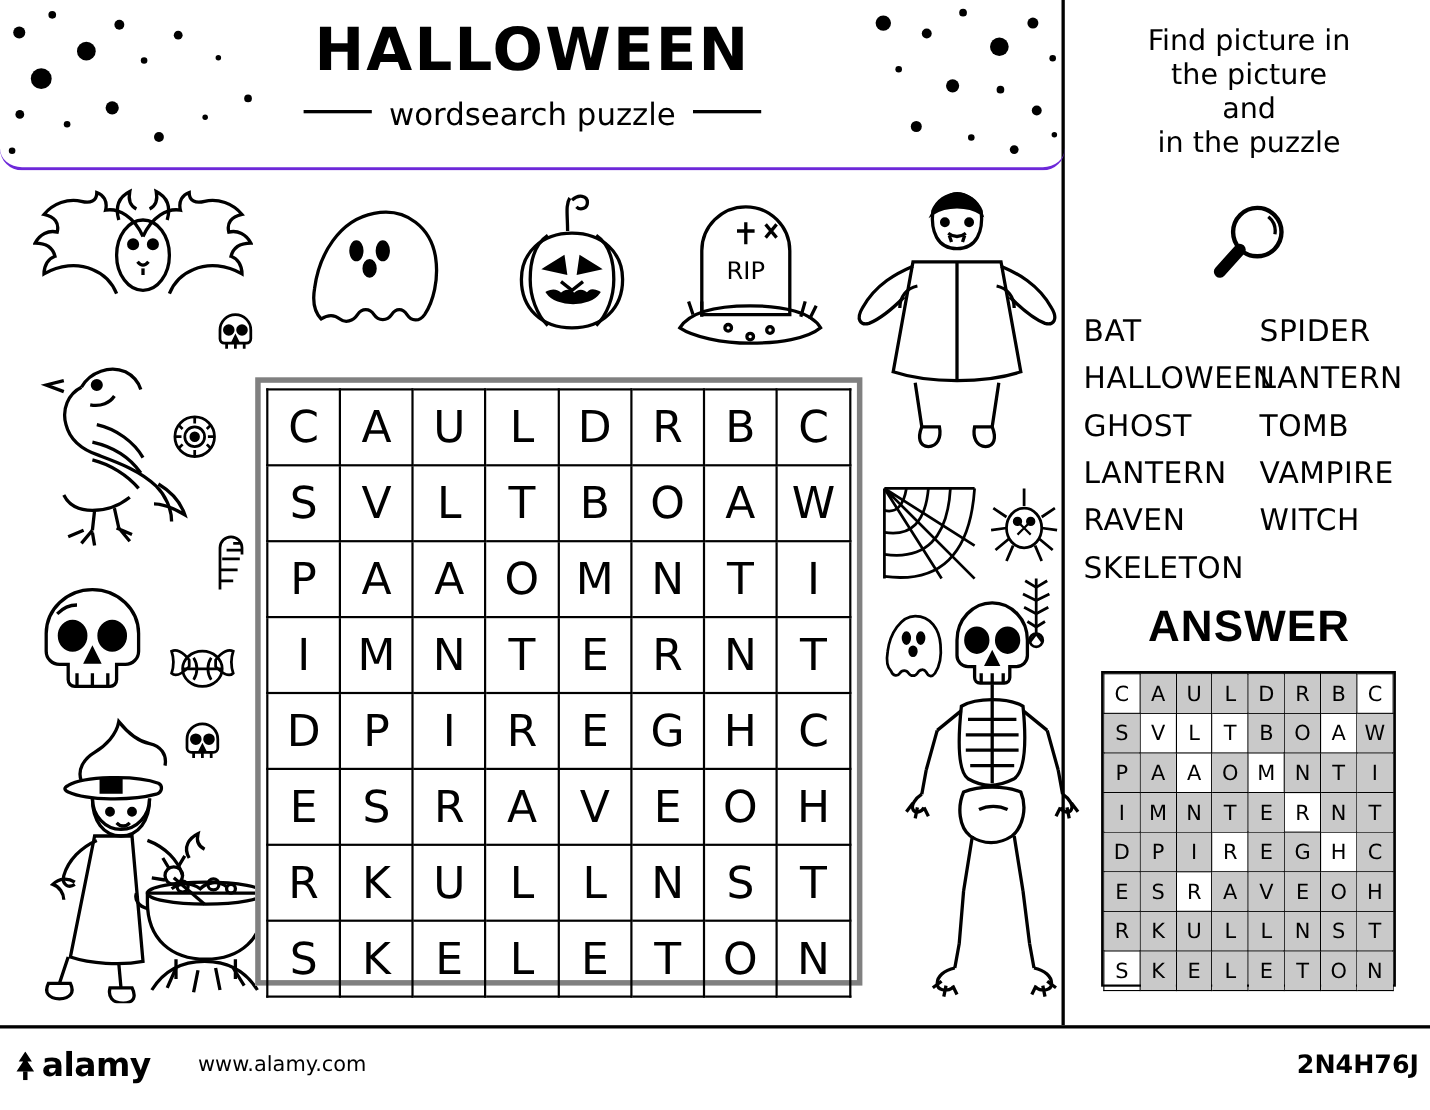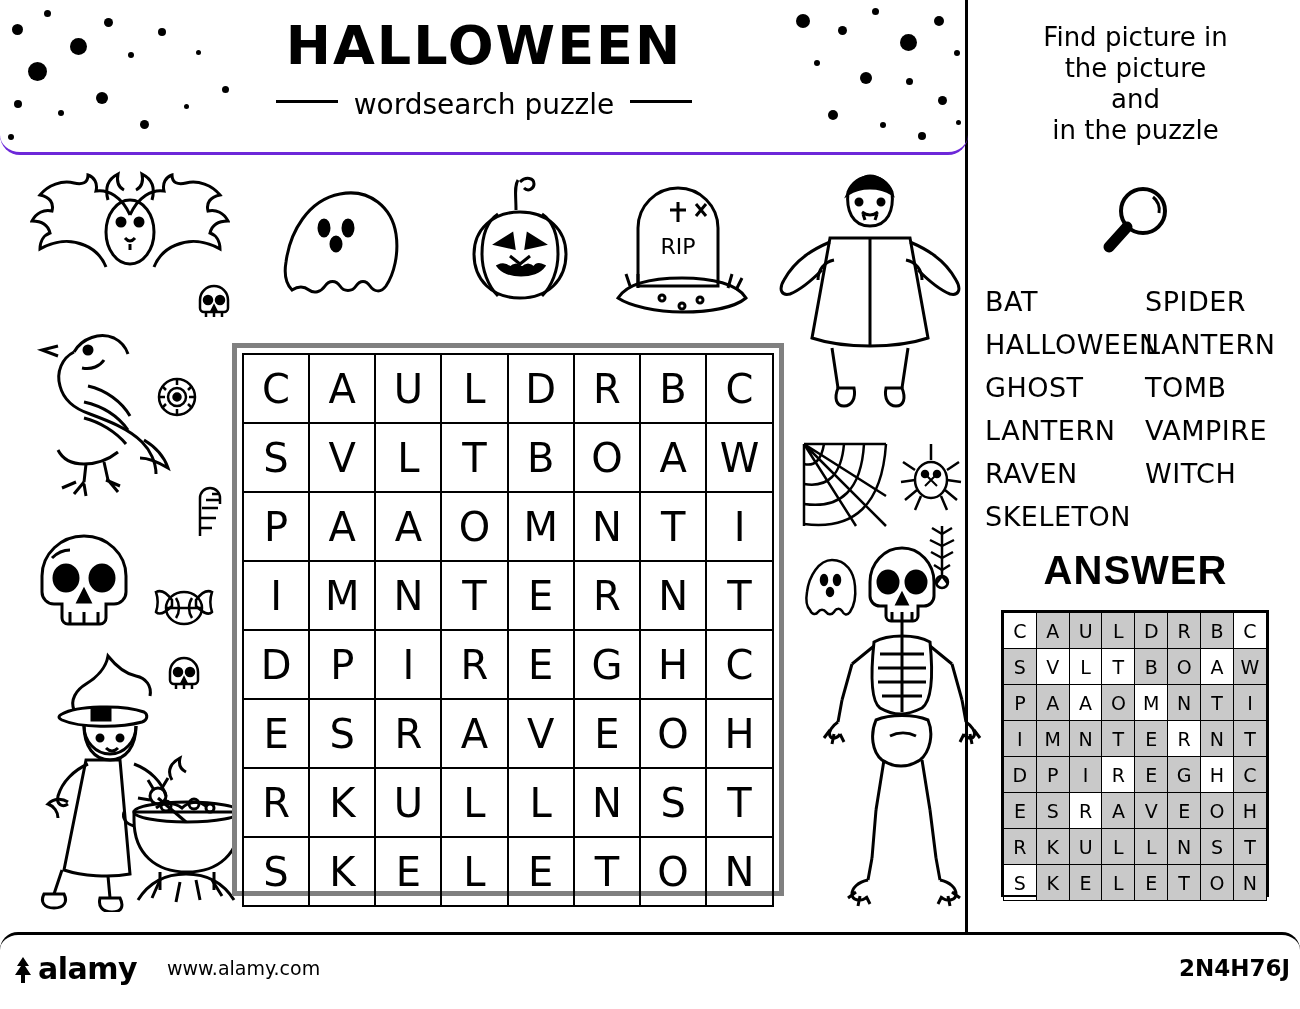--- a/index.html
+++ b/index.html
@@ -192,41 +192,40 @@
   
   .footer {
     position: absolute;
     left: 0;
     top: 932px;
     width: 1300px;
     height: 77px;
     border-top: 3px solid #000;
     box-sizing: border-box;
     background: #fff;
-    border-radius: 18px;
   }
   .alamy-logo {
     position: absolute;
     left: 12px;
     top: 16px;
     font-size: 30px;
     font-weight: bold;
     font-family: "DejaVu Sans", sans-serif;
     letter-spacing: -0.5px;
   }
   .alamy-tree {
     display: inline-block;
     width: 22px;
     height: 26px;
     vertical-align: -4px;
     margin-right: 4px;
   }
   .footer-text {
     position: absolute;
-    left: 167px;
+    left: 180px;
     top: 22px;
     font-size: 19px;
     font-family: "DejaVu Sans", sans-serif;
   }
   .footer-id {
     position: absolute;
     right: 10px;
     top: 20px;
     font-size: 23px;
     font-weight: bold;

